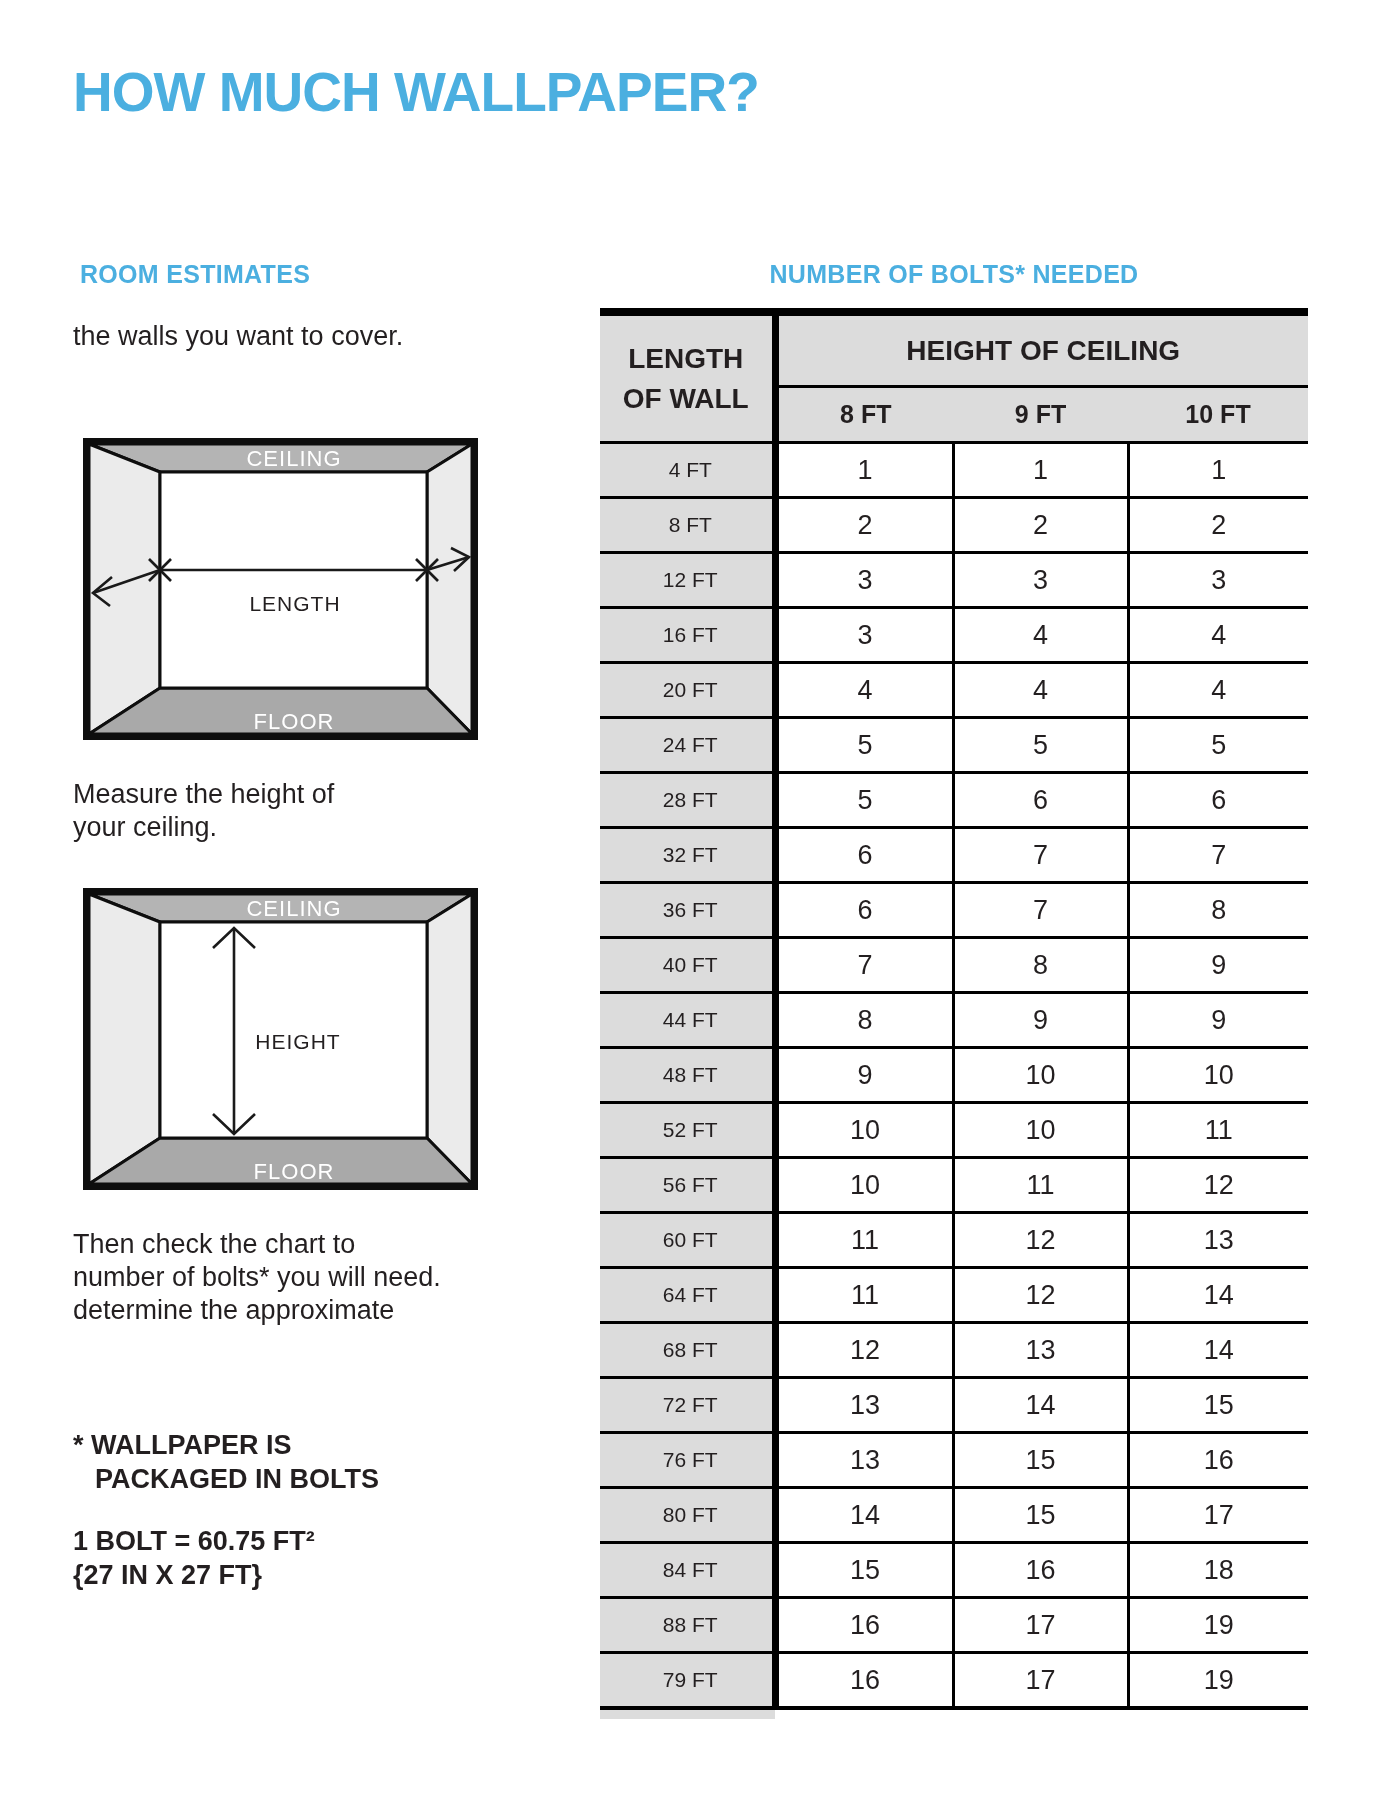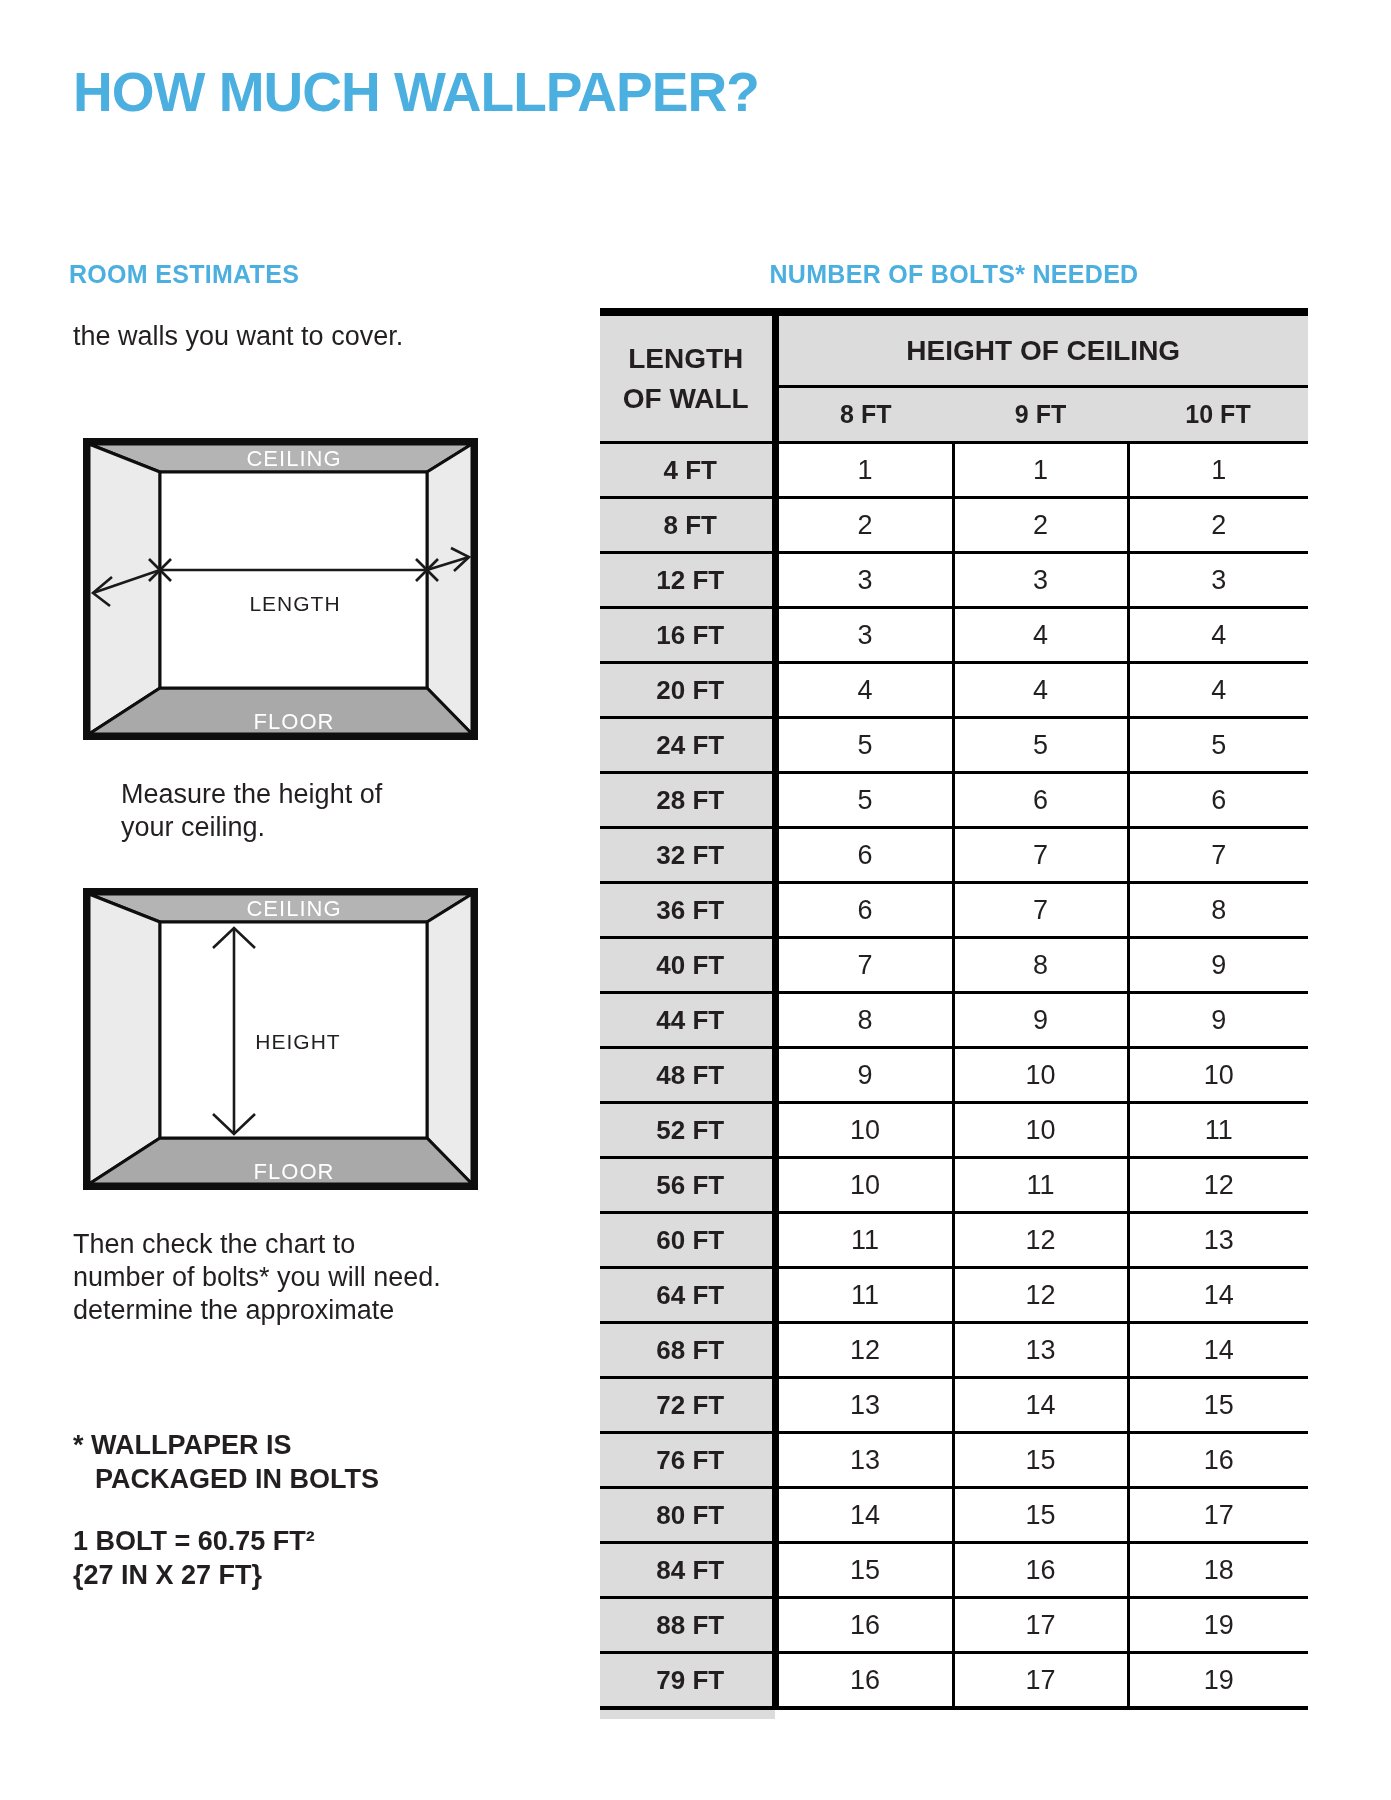--- a/index.html
+++ b/index.html
@@ -20,25 +20,25 @@
   }
   .page-title{
     position:absolute;left:73px;top:60px;
     font-size:55px;font-weight:bold;color:var(--blue);
     letter-spacing:-1px;white-space:nowrap;
   }
   .section-heading{
     font-size:25px;font-weight:bold;color:var(--blue);
     letter-spacing:.3px;white-space:nowrap;
   }
-  #room-estimates-heading{position:absolute;left:69px;top:260px;}
+  #room-estimates-heading{position:absolute;left:80px;top:260px;}
   #bolts-heading{position:absolute;left:600px;top:260px;width:708px;text-align:center;}
   .para{position:absolute;font-size:27px;line-height:33px;color:var(--ink);}
   #para1{left:73px;top:320px;}
-  #para2{left:73px;top:778px;margin-left:48px;}
+  #para2{left:73px;top:778px;}
   #para3{left:73px;top:1228px;}
   .note{position:absolute;font-size:27px;font-weight:bold;line-height:34px;color:var(--ink);}
   #note1{left:73px;top:1428px;}
   #note1 .indent{padding-left:22px;}
   #note2{left:73px;top:1524px;}
   .diagram{position:absolute;left:83px;width:345px;height:302px;}
   #diagram1{top:438px;}
   #diagram2{top:888px;}
   .diagram svg{display:block;width:395px;height:302px;}
 
@@ -68,21 +68,21 @@
     font-size:28px;font-weight:bold;
     height:69px;border-right:none;
   }
   .bolts th.subhead{
     background:var(--cellgray);
     font-size:25px;font-weight:bold;
     height:53px;border-left:none;border-right:none;
   }
   .bolts td.rowlab{
     background:var(--cellgray);
-    font-size:26px;font-weight:bold;
+    font-size:21px;font-weight:normal;
     border-left:none;border-right:7px solid #000;
     height:52px;
     padding-left:9px;
   }
   .bolts td.val{font-size:27px;height:52px;background:#fff;}
   .bolts td.val.last{border-right:none;}
   .stub{width:175px;height:9px;background:var(--cellgray);}
 </style>
 </head>
 <body>

